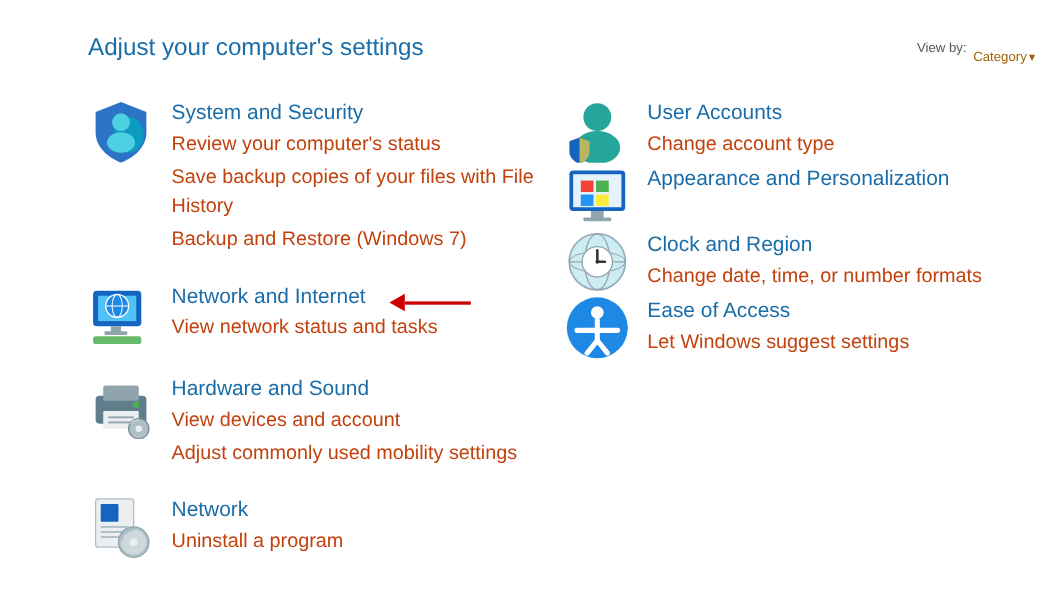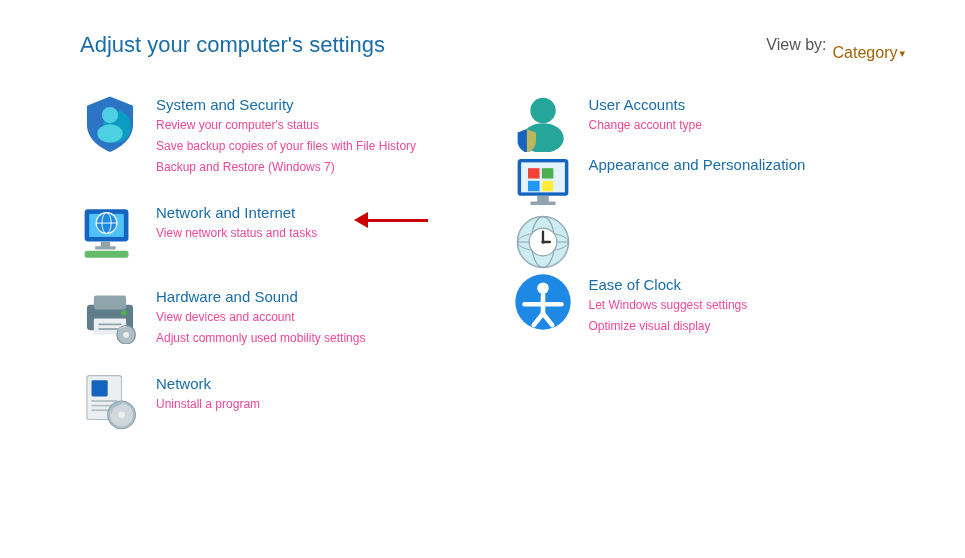--- a/index.html
+++ b/index.html
@@ -9,34 +9,34 @@
       width: 965px;
       min-height: 558px;
       color: #333;
       overflow: hidden;
     }
 
     .page-header {
       display: flex;
       justify-content: space-between;
       align-items: center;
-      padding: 28px 60px 20px 80px;
+      padding: 28px 24px 20px 80px;
     }
 
     .page-title {
       font-size: 22px;
       color: #1a6da8;
       font-weight: 400;
     }
 
     .view-by {
       display: flex;
       align-items: center;
       gap: 6px;
-      font-size: 16px;
+      font-size: 12px;
       color: #555;
     }
 
     .view-by-label {
       color: #555;
     }
 
     .view-by-value {
       color: #a16207;
       cursor: pointer;
@@ -87,30 +87,30 @@
     }
 
     .category-text {
       display: flex;
       flex-direction: column;
       gap: 3px;
       padding-top: 4px;
     }
 
     .category-title {
-      font-size: 15px;
+      font-size: 19px;
       color: #1a6da8;
       font-weight: 400;
       cursor: pointer;
       text-decoration: none;
     }
 
     .category-link {
-      font-size: 12px;
-      color: #ec4899;
+      font-size: 18px;
+      color: #c2410c;
       cursor: pointer;
       text-decoration: none;
       line-height: 1.5;
     }
 
     
     .network-row {
       position: relative;
     }
 
@@ -317,39 +317,42 @@
           <line x1="4" y1="26" x2="48" y2="26" stroke="#90a4ae" stroke-width="1"></line>
           <ellipse cx="26" cy="26" rx="22" ry="8" fill="none" stroke="#90a4ae" stroke-width="0.8"></ellipse>
 
           <circle cx="26" cy="26" r="12" fill="white" stroke="#90a4ae" stroke-width="1"></circle>
 
           <line x1="26" y1="26" x2="26" y2="17" stroke="#333" stroke-width="2" stroke-linecap="round"></line>
           <line x1="26" y1="26" x2="32" y2="26" stroke="#333" stroke-width="2" stroke-linecap="round"></line>
           <circle cx="26" cy="26" r="1.5" fill="#333"></circle>
         </svg>
       </div>
+      <div class="category-text">
+        <a class="category-title">Clock and Region</a>
+        <a class="category-link">Change date, time, or number formats</a>
+      </div>
     </div>
 
     <div class="category-item">
       <div class="category-icon">
 
         <svg viewBox="0 0 52 52" xmlns="http://www.w3.org/2000/svg">
           <circle cx="26" cy="26" r="24" fill="#1e88e5"></circle>
 
           <circle cx="26" cy="14" r="5" fill="white"></circle>
 
           <line x1="10" y1="28" x2="42" y2="28" stroke="white" stroke-width="4" stroke-linecap="round"></line>
 
           <line x1="26" y1="20" x2="26" y2="36" stroke="white" stroke-width="4" stroke-linecap="round"></line>
 
           <line x1="26" y1="36" x2="18" y2="46" stroke="white" stroke-width="4" stroke-linecap="round"></line>
           <line x1="26" y1="36" x2="34" y2="46" stroke="white" stroke-width="4" stroke-linecap="round"></line>
         </svg>
       </div>
       <div class="category-text">
-        <a class="category-title">Ease of Clock</a>
+        <a class="category-title">Ease of Access</a>
         <a class="category-link">Let Windows suggest settings</a>
-        <a class="category-link">Optimize visual display</a>
       </div>
     </div>
 
   </div>
 </div>
 
 </body></html>

